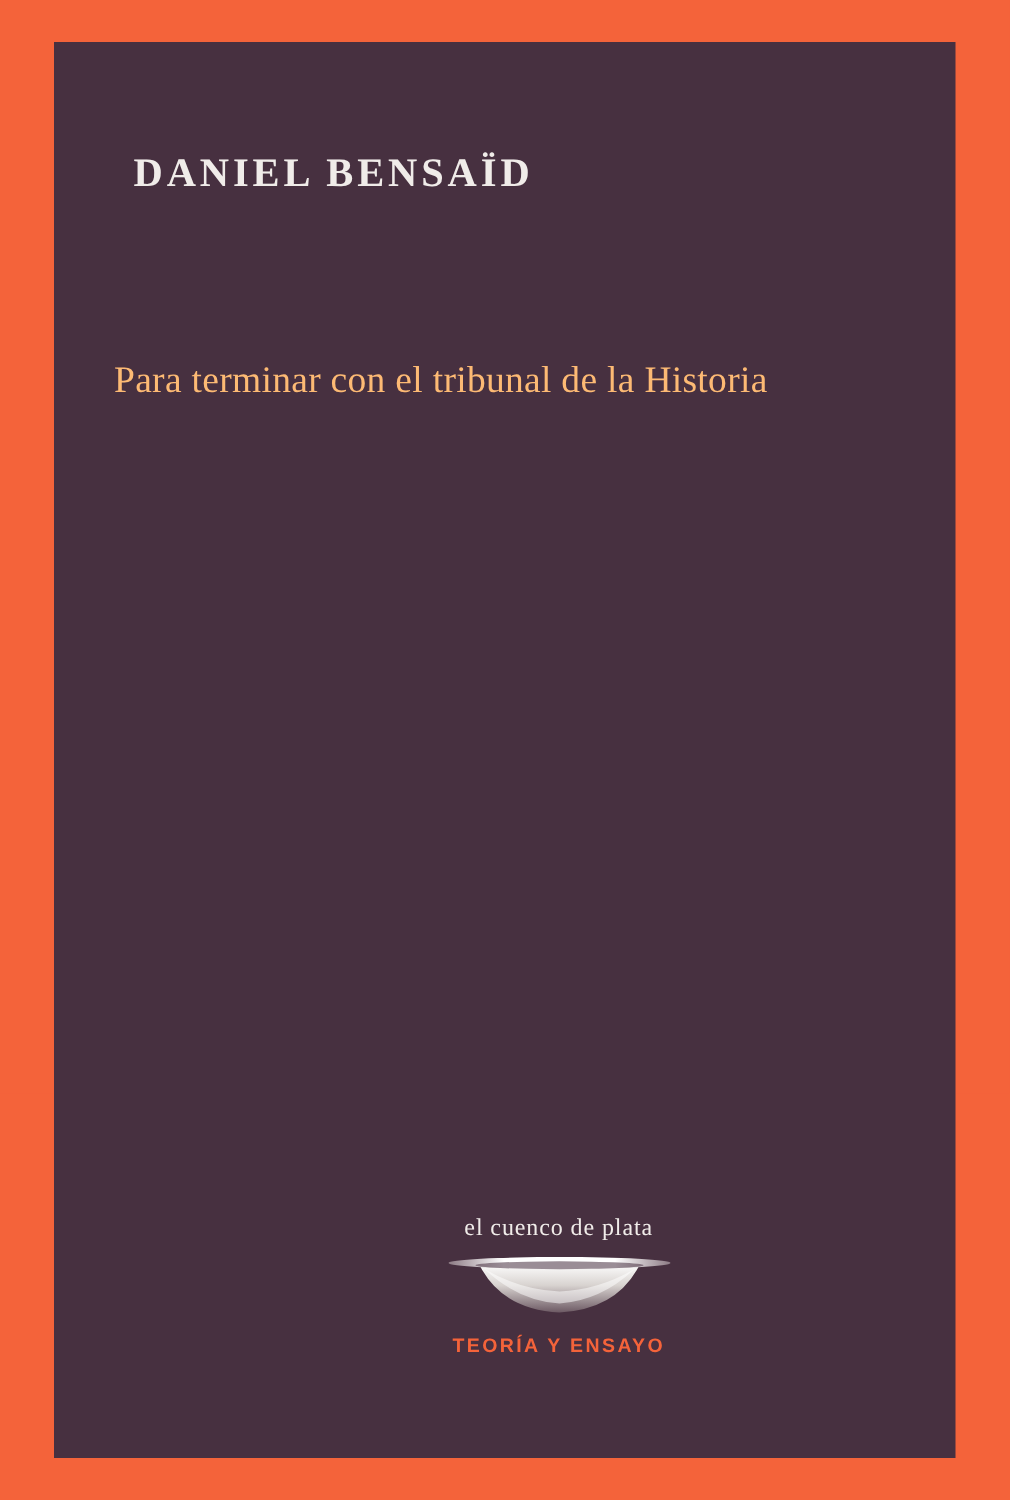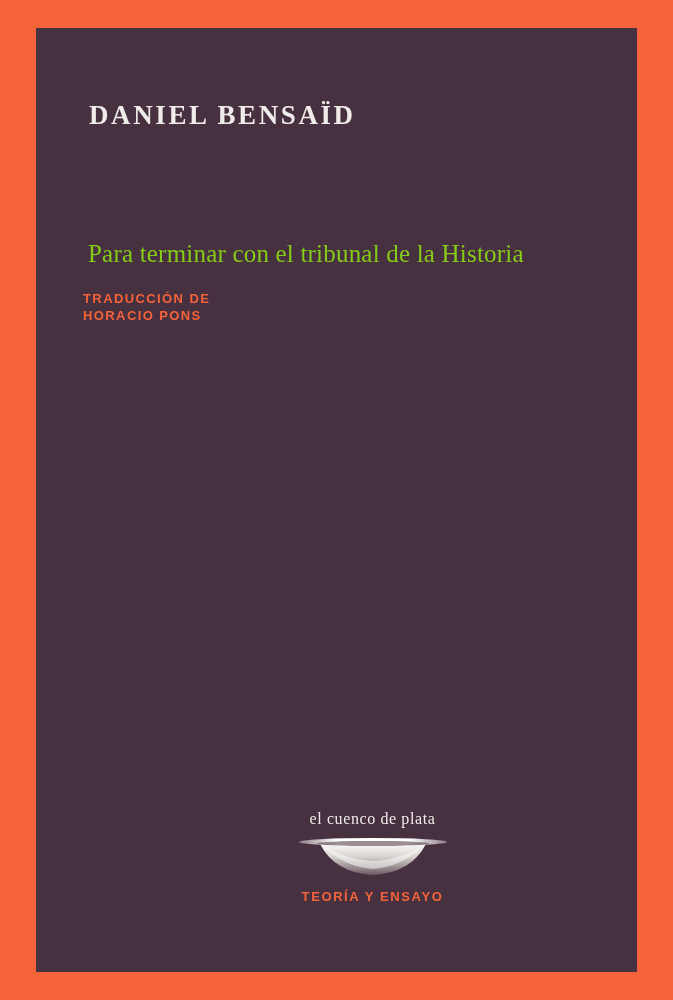--- a/index.html
+++ b/index.html
@@ -46,23 +46,23 @@
     top: 142px;
     color: #f4633a;
     font-family: "Liberation Sans", sans-serif;
     font-size: 40px;
     font-weight: bold;
     letter-spacing: 0.5px;
     white-space: nowrap;
   }
   .subtitle {
     position: absolute;
-    left: 52px;
+    left: 40px;
     top: 212px;
-    color: #84cc16;
+    color: #fdba74;
     font-family: "Liberation Serif", serif;
     font-size: 25px;
     letter-spacing: 0.2px;
     white-space: nowrap;
   }
   .translation-block {
     position: absolute;
     left: 47px;
     top: 262px;
     color: #f4633a;
@@ -108,24 +108,20 @@
 <body>
 
 <div class="cover-frame">
   <div class="cover-panel">
 
     <div class="author">DANIEL BENSAÏD</div>
 
 
     <div class="subtitle">Para terminar con el tribunal de la Historia</div>
 
-    <div class="translation-block">
-      <div>TRADUCCIÓN DE</div>
-      <div>HORACIO PONS</div>
-    </div>
 
     <div class="publisher-block">
       <div class="publisher-name">el cuenco de plata</div>
 
       <svg class="publisher-logo" viewBox="0 0 160 46">
         <defs>
           <linearGradient id="bowlGrad" x1="0" y1="0" x2="0" y2="1">
             <stop offset="0%" stop-color="#ffffff"></stop>
             <stop offset="45%" stop-color="#d8d3d0"></stop>
             <stop offset="100%" stop-color="#6d5a64"></stop>

